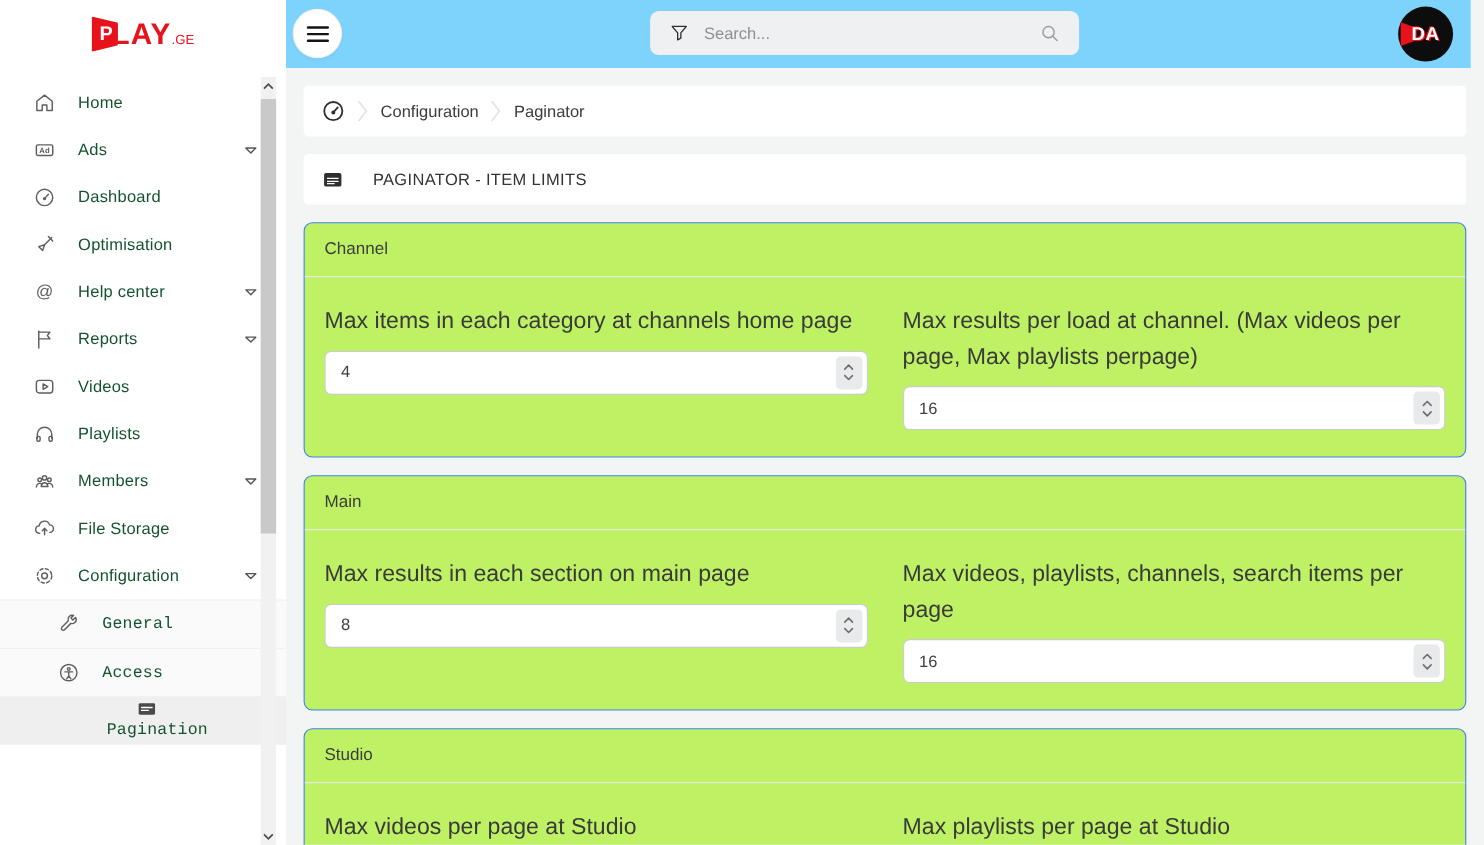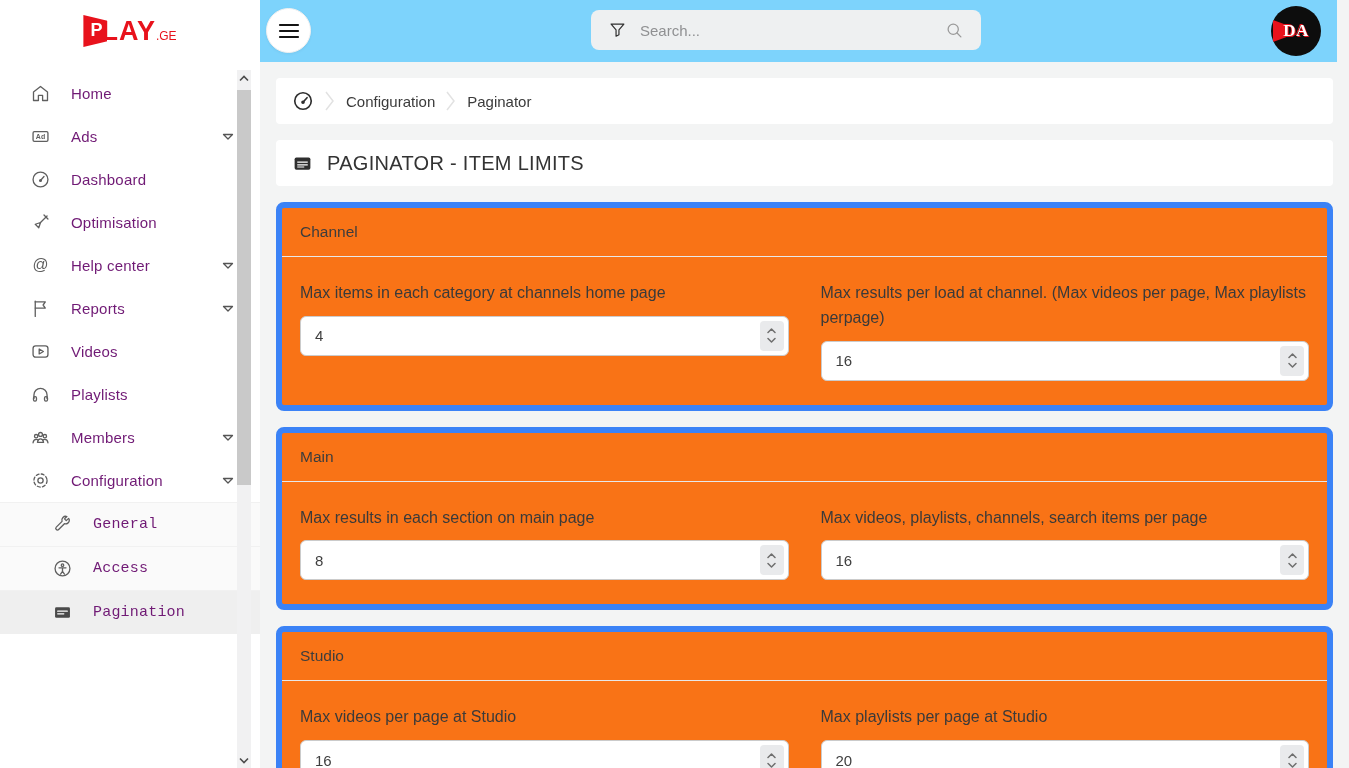--- a/index.html
+++ b/index.html
@@ -10,29 +10,29 @@
   .sidebar { position:absolute; left:0; top:0; width:260px; height:768px; background:#fff; z-index:10; }
   .logo-area { height:62px; display:flex; align-items:center; justify-content:center; }
   .logo { display:flex; align-items:center; }
   .logo-tri { position:relative; width:24px; height:32px; background:#e8121c;
     clip-path:polygon(0 0,100% 18%,100% 82%,0 100%); margin-right:-6px; }
   .logo-p { position:absolute; left:7px; top:5px; color:#fff; font-weight:bold; font-size:18px; }
   .logo-main { color:#e8121c; font-weight:bold; font-size:27px; letter-spacing:1px; }
   .logo-tld { color:#e8121c; font-weight:normal; font-size:12px; margin-top:9px; }
   .nav { padding-top:10px; }
   .nav-item { height:43px; display:flex; align-items:center; padding:0 26px 0 30px;
-    color:#701a75; font-size:15px; letter-spacing:.2px; cursor:pointer; }
+    color:#14532d; font-size:15px; letter-spacing:.2px; cursor:pointer; }
   .nav-icon { width:21px; height:21px; margin-right:20px; flex:0 0 21px; display:flex;
     align-items:center; justify-content:center; }
   .nav-icon svg { width:21px; height:21px; stroke:#5f5f5f; fill:none; stroke-width:1.5;
     stroke-linecap:round; stroke-linejoin:round; }
   .chev { margin-left:auto; display:flex; }
   .submenu { background:#fafafa;font-family:Liberation Mono, monospace; }
   .submenu .nav-item { padding-left:52px; border-top:1px solid #f1f1f1; height:44px; }
-  .submenu .nav-item.active { background:#efefef; }
+  .submenu .nav-item.active { background:#efefef;flex-direction:column; }
   
   .sb-track { position:absolute; left:237px; top:70px; width:14px; height:698px; background:#f1f1f2; }
   .sb-arrow { position:absolute; left:0; width:14px; height:16px; display:flex; align-items:center; justify-content:center; }
   .sb-arrow svg { stroke:#4c4c4c; fill:none; stroke-width:1.6; }
   .sb-thumb { position:absolute; left:0; top:20px; width:14px; height:395px; background:#c9c9c9; }
 
   
   .topbar { position:absolute; left:248px; top:0; width:1089px; height:62px; background:#7dd3fc; }
   .burger-btn { position:absolute; left:18px; top:8px; width:45px; height:45px; border-radius:50%;
     background:#fff; border:1px solid #f0f0f0; box-shadow:0 1px 3px rgba(0,0,0,.05);
@@ -42,37 +42,37 @@
     border-radius:8px; display:flex; align-items:center; padding:0 18px; }
   .search-box svg { flex:0 0 auto; }
   .search-input { flex:1; border:none; outline:none; background:transparent; margin:0 14px;
     font-size:15px; color:#555; font-family:inherit; }
   .search-input::placeholder { color:#8f9092; }
   .avatar { position:absolute; right:16px; top:6px; width:50px; height:50px; border-radius:50%;
     background:#0d0d0d; display:flex; align-items:center; justify-content:center; cursor:pointer; overflow:hidden; }
   .av-tri { position:absolute; left:2px; top:14px; width:13px; height:22px; background:#e8121c;
     clip-path:polygon(0 0,100% 22%,100% 78%,0 100%); }
   .av-txt { position:relative; color:#fff; font-weight:bold; font-size:17px; letter-spacing:.5px;
-    text-shadow:1px 1px 0 #e8121c, -1px -1px 0 #e8121c;font-family:Liberation Serif, serif; }
+    text-shadow:1px 1px 0 #e8121c, -1px -1px 0 #e8121c; }
 
   
   .main { position:absolute; left:260px; top:62px; width:1089px; height:706px; background:#f3f4f4;
     padding:16px; overflow:hidden; }
   .bar { background:#fff; border-radius:4px; height:46px; display:flex; align-items:center;
     padding:0 16px; margin-bottom:16px; }
   .crumb-sep { margin:0 10px; display:flex; }
   .crumb-txt { font-size:15px; color:#3b3b3b; cursor:pointer; }
   .crumb-txt:last-child { cursor:default; }
-  .title-bar { font-size:20px; color:#333; letter-spacing:.3px; }
+  .title-bar { font-size:15px; color:#333; letter-spacing:.3px;gap:12px; }
   .title-bar .t-icon { margin-right:14px; display:flex; }
 
-  .card { background:#f97316; border:6px solid #3b82f6; border-radius:8px; margin-bottom:16px; }
+  .card { background:#bef264; border:1px solid #3b82f6; border-radius:8px; margin-bottom:16px; }
   .card-header { padding:15px 18px; border-bottom:1px solid #e8e8e8; font-size:15.5px; color:#3d3d3d; }
   .card-body { padding:24px 18px 24px; display:grid; grid-template-columns:1fr 1fr; column-gap:32px; }
-  .field-label { display:block; font-size:16px; color:#3a3a3a; line-height:1.55; margin-bottom:10px; }
+  .field-label { display:block; font-size:21px; color:#3a3a3a; line-height:1.55; margin-bottom:10px; }
   .numwrap { position:relative; }
   .num { width:100%; height:40px; border:1px solid #cbcbcb; border-radius:6px; background:#fff;
     padding:0 42px 0 14px; font-size:15px; color:#3f3f3f; font-family:inherit; outline:none; }
   .spinner { position:absolute; right:5px; top:5px; width:24px; height:30px; background:#e9eaec;
     border-radius:4px; display:flex; flex-direction:column; align-items:center; justify-content:center;
     gap:3px; cursor:pointer; }
   .spinner svg { stroke:#6f6f6f; fill:none; stroke-width:1.5; stroke-linecap:round; stroke-linejoin:round; }
 
   .dark-icon svg { stroke:#2e2e2e; }
 </style>
@@ -187,20 +187,29 @@
             <circle cx="12" cy="8.5" r="2.2"></circle>
             <path d="M3.5 18c.3-2.4 1.8-3.8 3.5-3.8 1 0 1.9.4 2.5 1.1M20.5 18c-.3-2.4-1.8-3.8-3.5-3.8-1 0-1.9.4-2.5 1.1M8.5 17.5c.4-2.6 1.8-4 3.5-4s3.1 1.4 3.5 4z"></path>
           </svg>
         </span>
       <span>Members</span>
       <span class="chev">
           <svg width="12" height="8" viewBox="0 0 12 8">
             <path d="M1.5 1.5 6 6l4.5-4.5z" fill="none" stroke="#555" stroke-width="1.3" stroke-linejoin="round"></path>
           </svg>
         </span>
+    </div>
+    <div class="nav-item">
+      <span class="nav-icon">
+          <svg viewBox="0 0 24 24">
+            <path d="M7 17a4 4 0 0 1-.5-8A5.5 5.5 0 0 1 17.2 8.2 3.9 3.9 0 0 1 17.5 16"></path>
+            <path d="M12 18.5V12M9.6 14.2 12 11.8l2.4 2.4"></path>
+          </svg>
+        </span>
+      <span>File Storage</span>
     </div>
     <div class="nav-item">
       <span class="nav-icon">
           <svg viewBox="0 0 24 24">
             <circle cx="12" cy="12" r="3"></circle>
             <circle cx="12" cy="12" r="7.5" stroke-dasharray="3.4 2.6"></circle>
           </svg>
         </span>
       <span>Configuration</span>
       <span class="chev">

